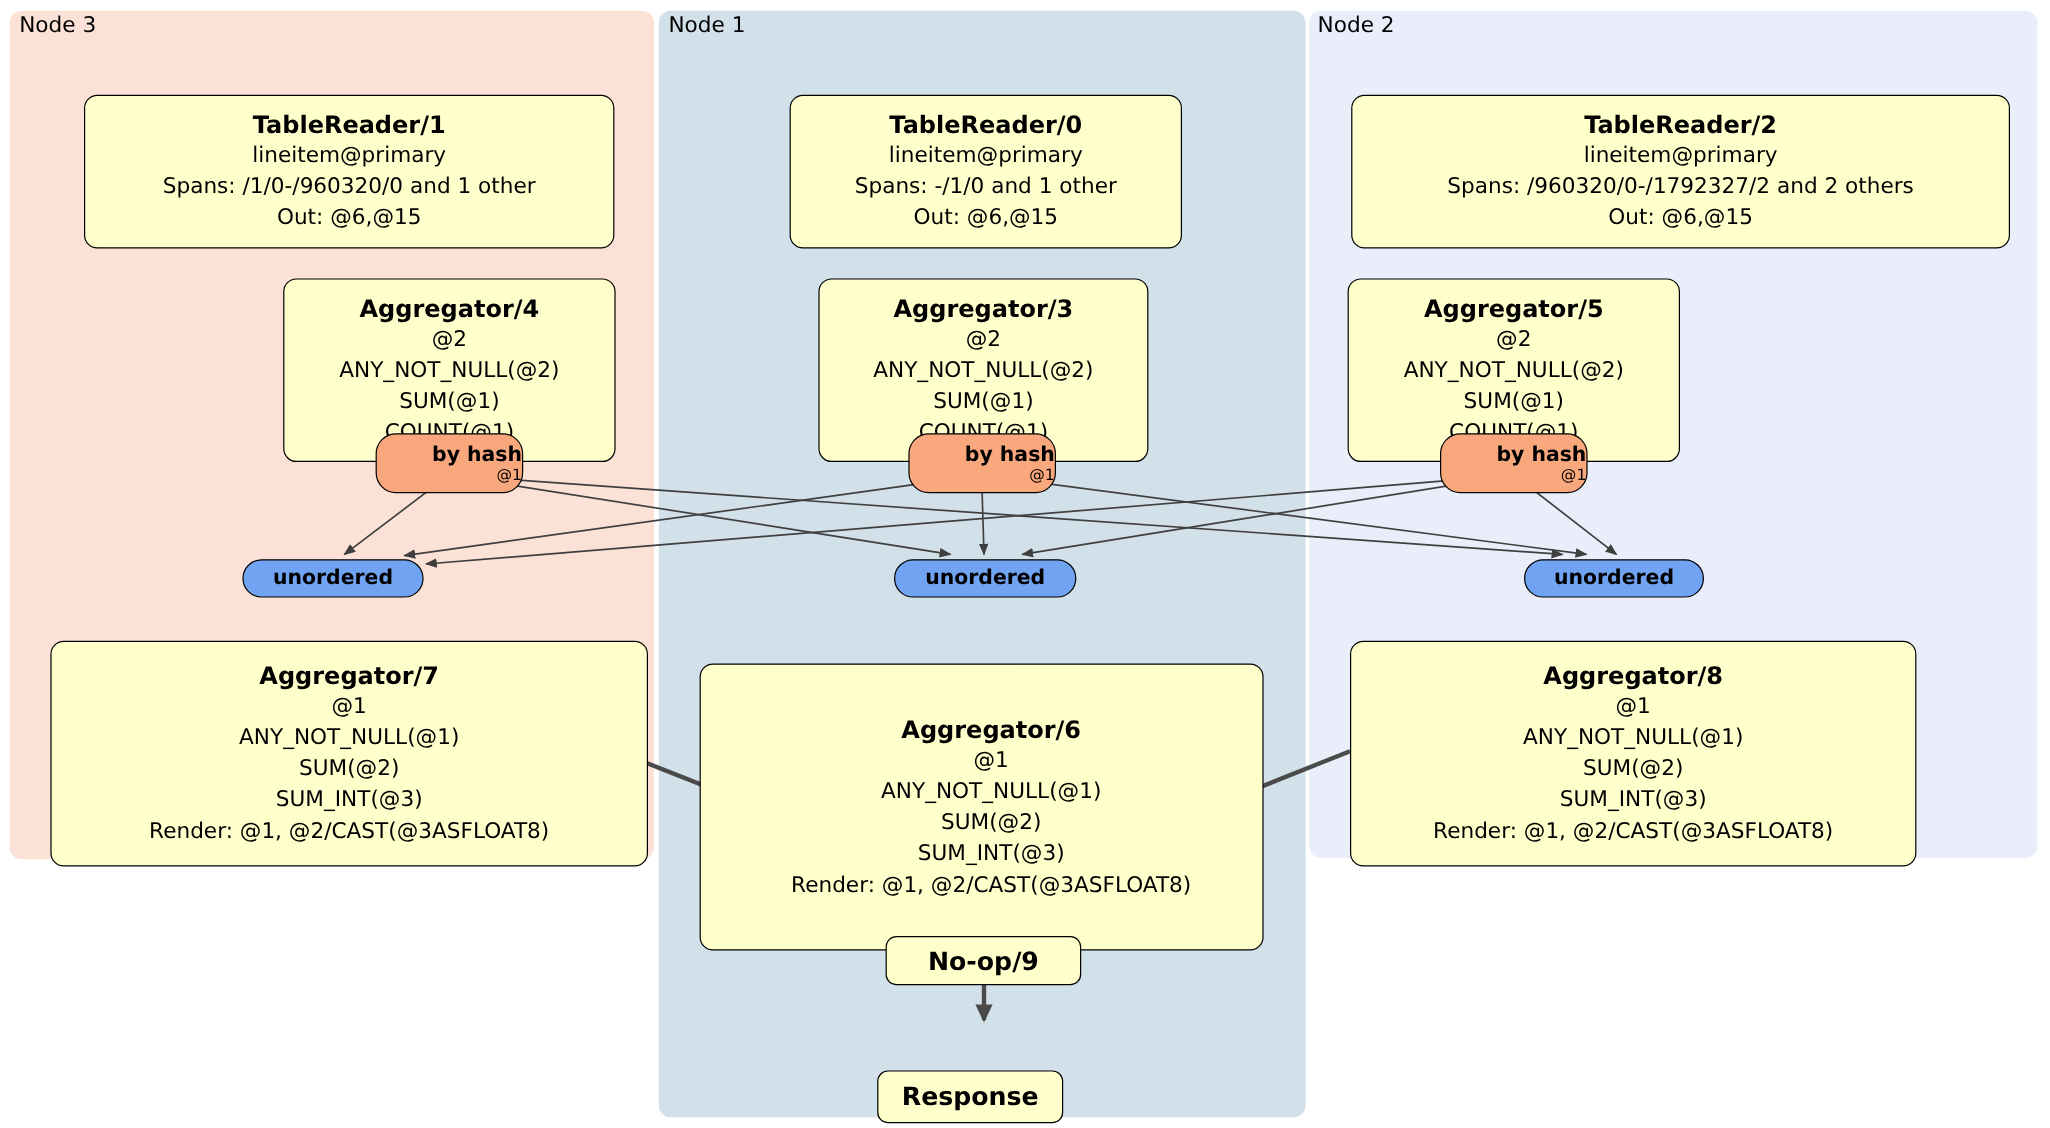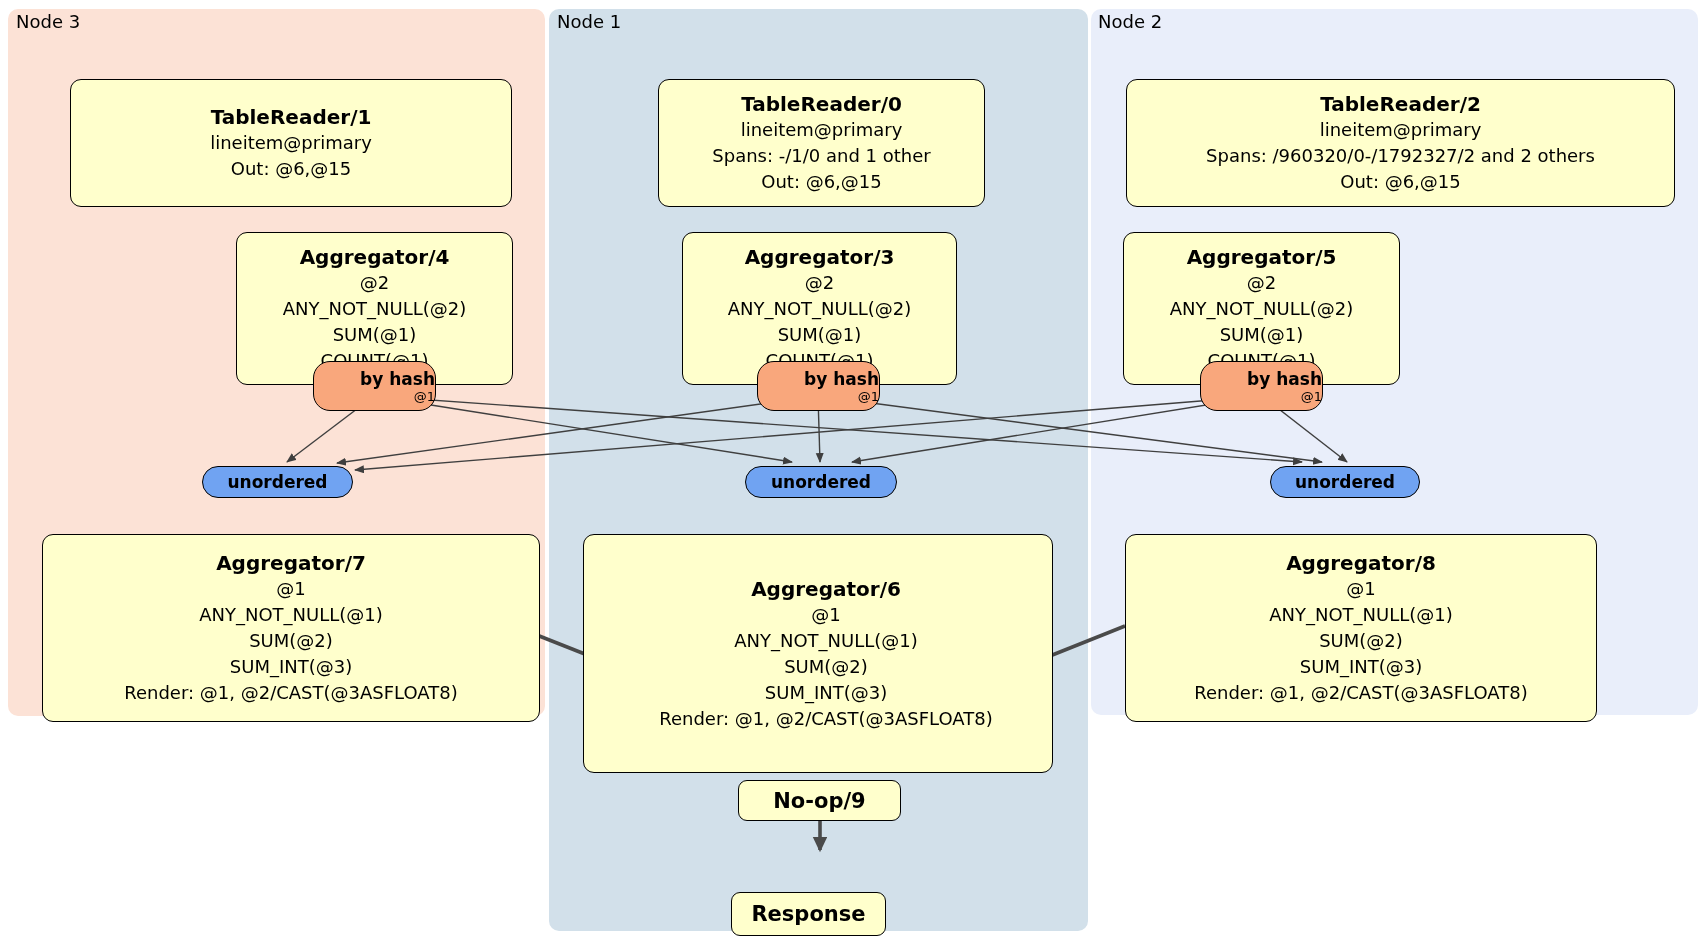--- a/index.html
+++ b/index.html
@@ -27,21 +27,21 @@
   .pbox .title { font-weight:bold; font-size:20px; line-height:26px; white-space:nowrap; }
   .pbox .line  { font-size:18px; line-height:26px; white-space:nowrap; }
 
   #tr1  { left:70px;   top:45px;  width:442px; height:128px; }
   #tr0  { left:658px;  top:45px;  width:327px; height:128px; }
   #tr2  { left:1126px; top:45px;  width:549px; height:128px; }
   #agg4 { left:236px;  top:198px; width:277px; height:153px; }
   #agg3 { left:682px;  top:198px; width:275px; height:153px; }
   #agg5 { left:1123px; top:198px; width:277px; height:153px; }
   #agg7 { left:42px;   top:500px; width:498px; height:188px; }
-  #agg6 { left:583px;  top:500px; width:470px; height:239px;padding-left:16px; }
+  #agg6 { left:583px;  top:519px; width:470px; height:239px;padding-left:16px; }
   #agg8 { left:1125px; top:500px; width:472px; height:188px; }
   #noop     { left:738px; top:746px; width:163px; height:41px; border-radius:9px; }
   #response { left:731px; top:858px; width:155px; height:44px; border-radius:9px; }
   #noop .title, #response .title { font-size:21px; }
 
   .router {
     position:absolute; width:123px; height:50px; background:var(--router-bg);
     border:1.6px solid #000; border-radius:17px; display:flex; flex-direction:column;
     justify-content:center; align-items:flex-end; box-sizing:border-box;margin-top:16px;
   }
@@ -100,20 +100,21 @@
     <line x1="818" y1="396" x2="1322" y2="462" marker-end="url(#mSmall)"></line>
     <line x1="1262" y1="396" x2="355" y2="470" marker-end="url(#mSmall)"></line>
     <line x1="1262" y1="396" x2="852" y2="462" marker-end="url(#mSmall)"></line>
     <line x1="1262" y1="396" x2="1347" y2="462" marker-end="url(#mSmall)"></line>
   </g>
 </svg>
 
 <div class="pbox" id="tr1">
   <span class="title">TableReader/1</span>
   <span class="line">lineitem@primary</span>
+  <span class="line">Spans: /1/0-/960320/0 and 1 other</span>
   <span class="line">Out: @6,@15</span>
 </div>
 <div class="pbox" id="tr0">
   <span class="title">TableReader/0</span>
   <span class="line">lineitem@primary</span>
   <span class="line">Spans: -/1/0 and 1 other</span>
   <span class="line">Out: @6,@15</span>
 </div>
 <div class="pbox" id="tr2">
   <span class="title">TableReader/2</span>

